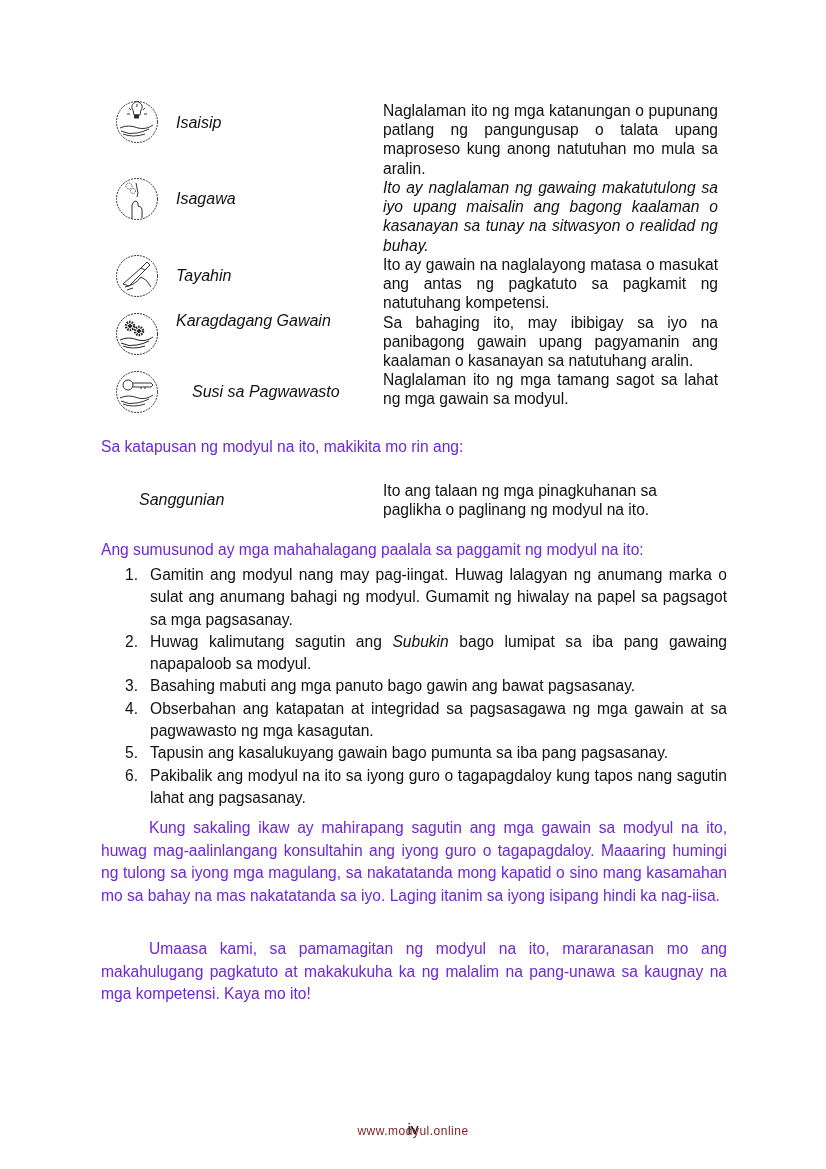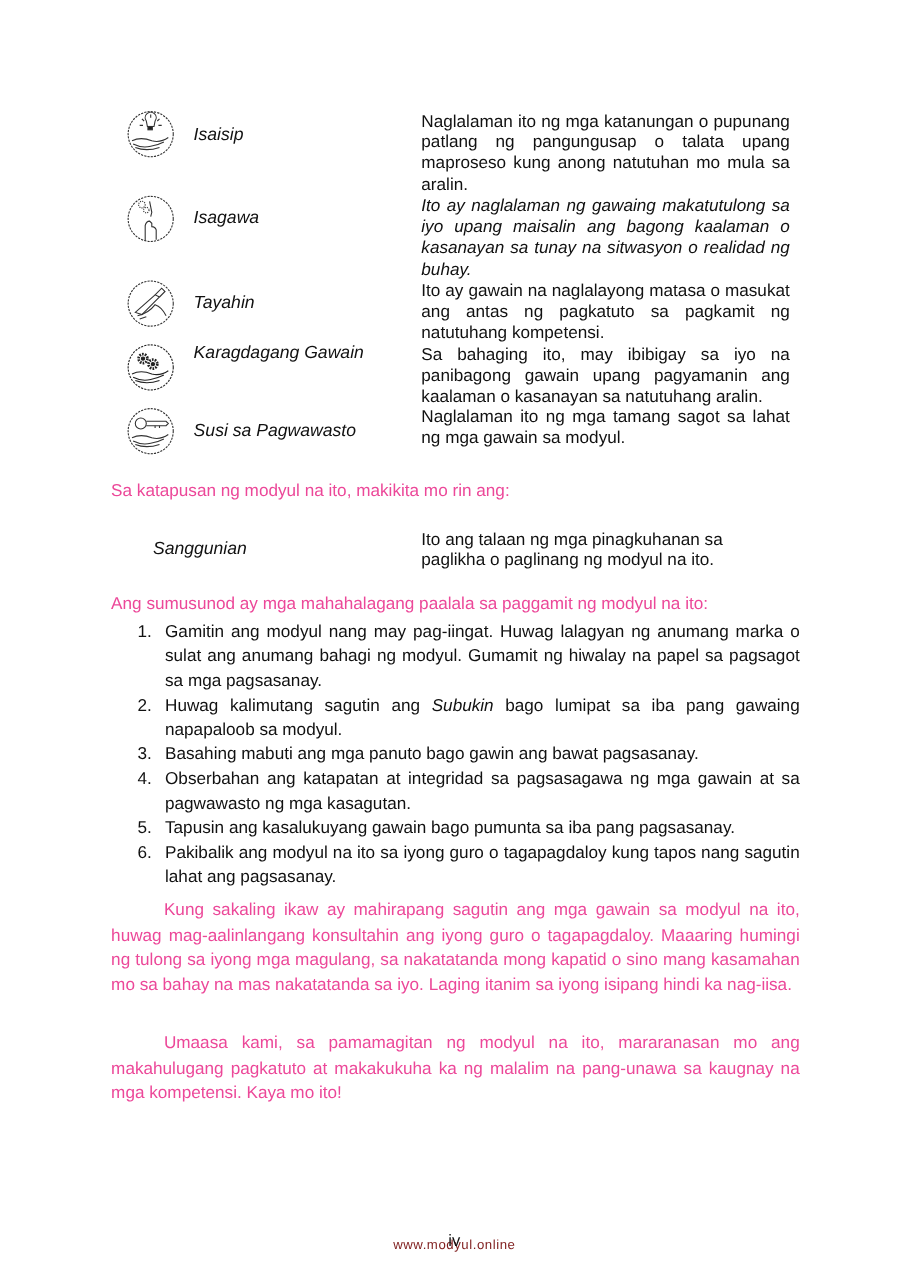--- a/index.html
+++ b/index.html
@@ -16,21 +16,21 @@
     font-size: 16px; color: #111; white-space: nowrap;
   }
   .desc {
     position: absolute; left: 383px; width: 335px;
     font-size: 15.6px; line-height: 19.2px; text-align: justify;
     color: #111;
   }
   .desc.last { text-align-last: left; }
   .para {
     position: absolute; left: 101px; width: 626px;
-    font-size: 15.6px; line-height: 22.5px; color: #ec4899;
+    font-size: 15.6px; line-height: 22.5px; color: #6d28d9;
     font-family: "Liberation Sans Narrow", "Liberation Sans", sans-serif;
   }
   .justify { text-align: justify; }
   .indent { text-indent: 48px; }
   ol.notes {
     position: absolute; left: 101px; top: 564px; width: 626px;
     margin: 0; padding: 0; list-style: none;
     font-size: 15.6px; line-height: 22.3px; color: #111;
   }
   ol.notes li {
@@ -110,21 +110,21 @@
     <svg viewBox="0 0 44 44" fill="none" stroke="#333" stroke-width="1">
       <circle cx="22" cy="22" r="20.5" stroke-dasharray="2 1"></circle>
       <circle cx="13" cy="15" r="5"></circle>
       <path d="M18 13 h18 l2 2 l-2 2 h-18"></path>
       <path d="M26 17 v2 M30 17 v2"></path>
       <path d="M5 28 q8 -4 18 0 q8 2 15 -3"></path>
       <path d="M6 31 q8 4 16 2 q6 -1 12 -4"></path>
       <path d="M8 34 q10 4 22 0"></path>
     </svg>
   </div>
-  <div class="label" style="left:176px; top:383px;">Susi sa Pagwawasto</div>
+  <div class="label" style="left:192px; top:383px;">Susi sa Pagwawasto</div>
   <div class="desc last" style="top:370px;">Naglalaman ito ng mga tamang sagot sa lahat ng mga gawain sa modyul.</div>
 </div>
 
 <div class="para" style="top:436px;">Sa katapusan ng modyul na ito, makikita mo rin ang:</div>
 
 <div class="label" style="left:109px; top:491px;margin-left:30px;">Sanggunian</div>
 <div class="desc last" style="top:481px; width:330px; text-align:left;">Ito ang talaan ng mga pinagkuhanan sa paglikha o paglinang ng modyul na ito.</div>
 
 <div class="para" style="top:539px;">Ang sumusunod ay mga mahahalagang paalala sa paggamit ng modyul na ito:</div>
 

